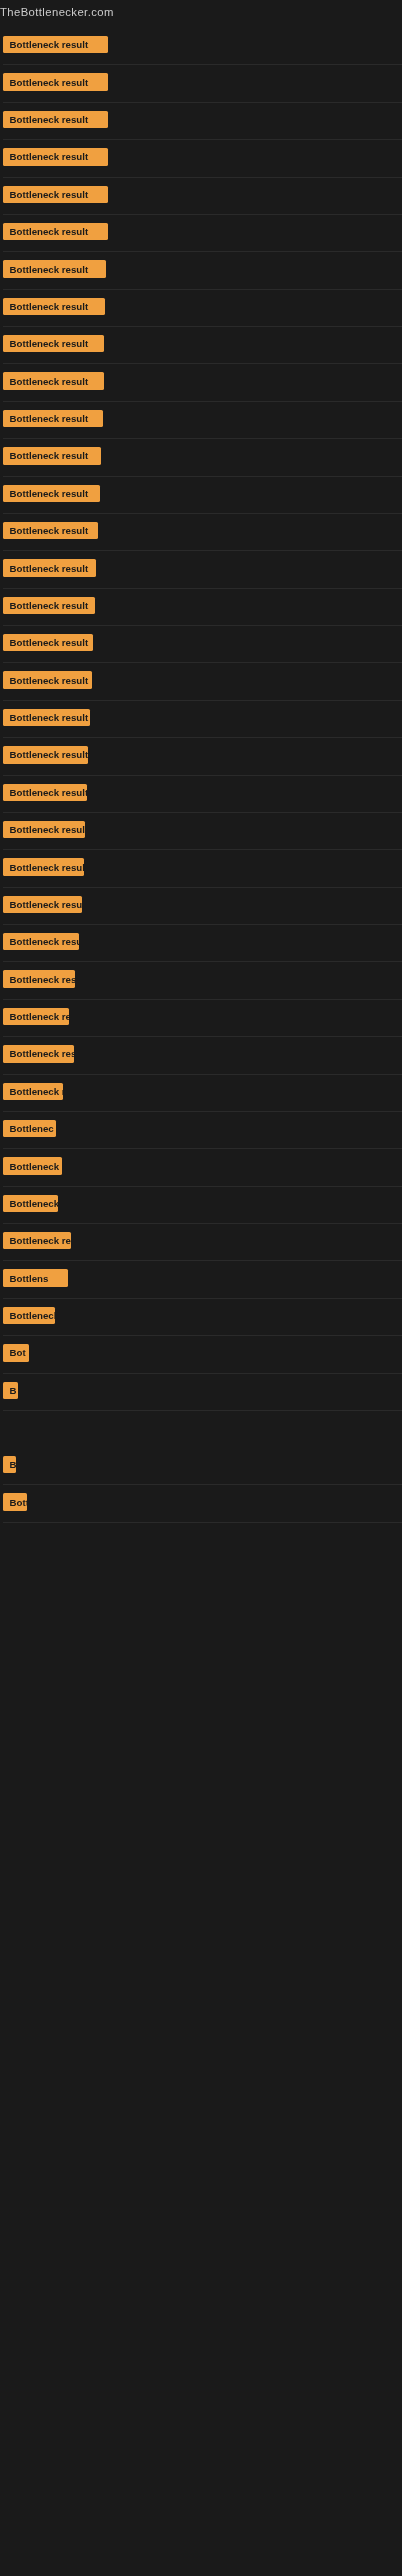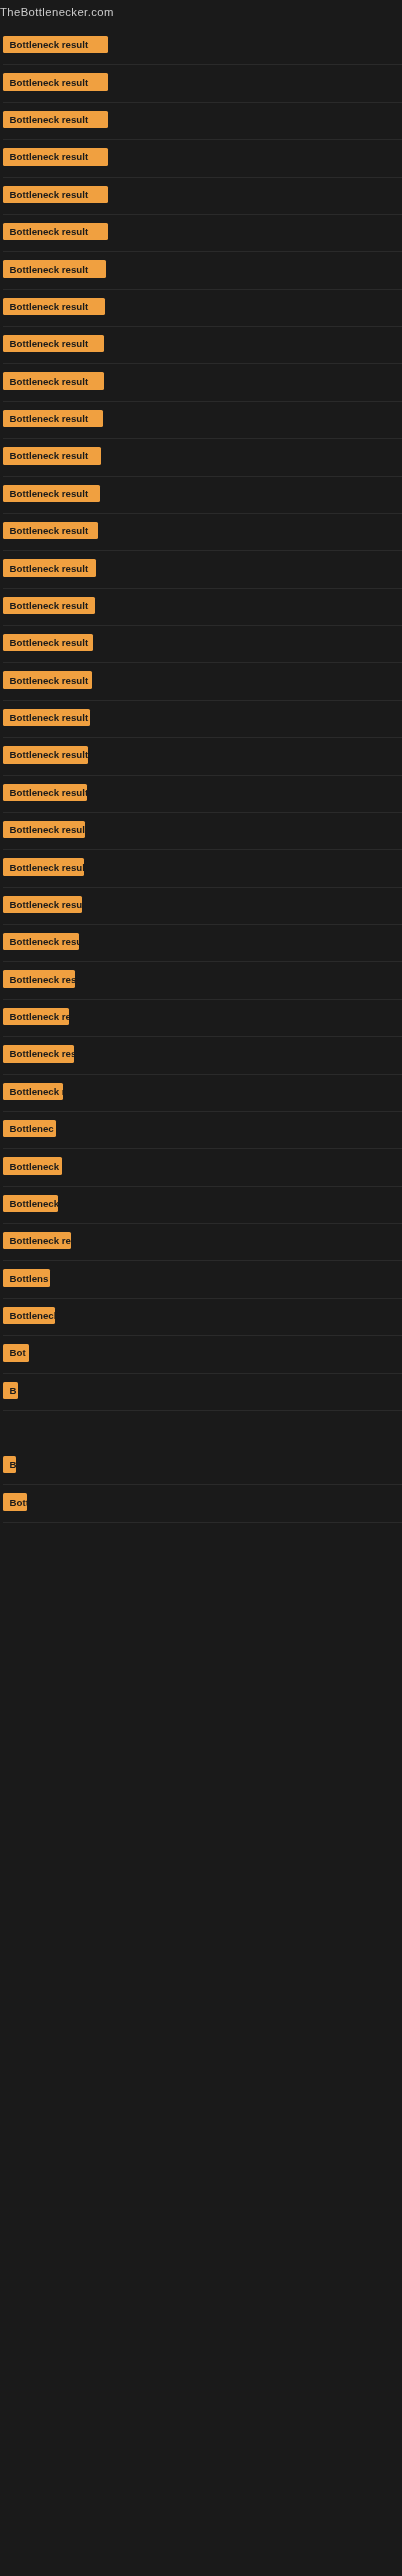--- a/index.html
+++ b/index.html
@@ -84,21 +84,21 @@
     <div class="row"><div class="bottleneck-badge" style="width: 79px;">Bottleneck result</div></div>
     <div class="row"><div class="bottleneck-badge" style="width: 76px;">Bottleneck result</div></div>
     <div class="row"><div class="bottleneck-badge" style="width: 72px;">Bottleneck result</div></div>
     <div class="row"><div class="bottleneck-badge" style="width: 66px;">Bottleneck re</div></div>
     <div class="row"><div class="bottleneck-badge" style="width: 71px;">Bottleneck result</div></div>
     <div class="row"><div class="bottleneck-badge" style="width: 60px;">Bottleneck r</div></div>
     <div class="row"><div class="bottleneck-badge" style="width: 53px;">Bottlenec</div></div>
     <div class="row"><div class="bottleneck-badge" style="width: 59px;">Bottleneck r</div></div>
     <div class="row"><div class="bottleneck-badge" style="width: 55px;">Bottleneck</div></div>
     <div class="row"><div class="bottleneck-badge" style="width: 68px;">Bottleneck res</div></div>
-    <div class="row"><div class="bottleneck-badge" style="width: 47px;">Bottlens</div></div>
+    <div class="row"><div class="bottleneck-badge" style="width: 65px;">Bottlens</div></div>
     <div class="row"><div class="bottleneck-badge" style="width: 52px;">Bottleneck</div></div>
     <div class="row"><div class="bottleneck-badge" style="width: 26px;">Bot</div></div>
     <div class="row"><div class="bottleneck-badge" style="width: 14.5px;">B</div></div>
     <div style="height: 37px;"></div>
     <div class="row"><div class="bottleneck-badge" style="width: 11.3px;">B</div></div>
     <div class="row"><div class="bottleneck-badge" style="width: 24px;">Bott</div></div>
   </div>
 
 
 </body></html>

